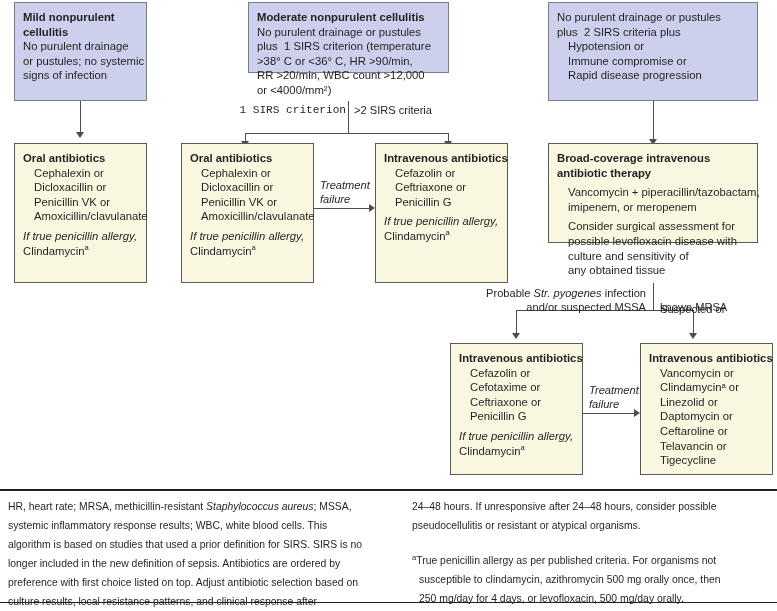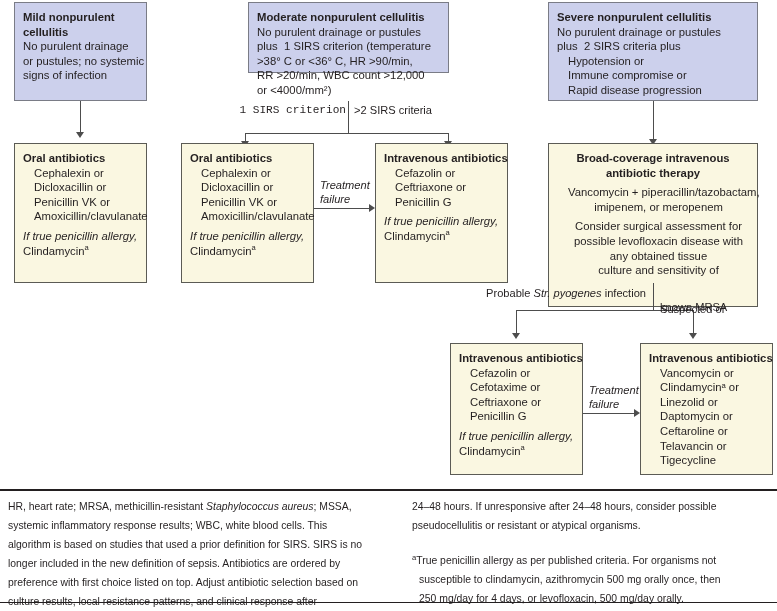--- a/index.html
+++ b/index.html
@@ -69,21 +69,20 @@
   <div class="box blue" style="left:248px;top:2px;width:201px;height:71px;">
     <span class="hd ln">Moderate nonpurulent cellulitis</span>
     <span class="ln">No purulent drainage or pustules</span>
     <span class="ln">plus  1 SIRS criterion (temperature</span>
     <span class="ln">&gt;38° C or &lt;36° C, HR &gt;90/min,</span>
     <span class="ln">RR &gt;20/min, WBC count &gt;12,000</span>
     <span class="ln">or &lt;4000/mm²)</span>
   </div>
 
   <div class="box blue" style="left:548px;top:2px;width:210px;height:99px;">
-    <span class="hd ln">Severe nonpurulent cellulitis</span>
     <span class="ln">No purulent drainage or pustules</span>
     <span class="ln">plus  2 SIRS criteria plus</span>
     <span class="ind">Hypotension or</span>
     <span class="ind">Immune compromise or</span>
     <span class="ind">Rapid disease progression</span>
   </div>
 
   <div class="vline" style="left:80px;top:101px;height:33px;"></div>
   <div class="arrow-d" style="left:76px;top:132px;"></div>
 
@@ -125,46 +124,47 @@
   <div class="box cream" style="left:375px;top:143px;width:133px;height:140px;">
     <span class="hd ln">Intravenous antibiotics</span>
     <span class="ind">Cefazolin or</span>
     <span class="ind">Ceftriaxone or</span>
     <span class="ind">Penicillin G</span>
     <span class="gap"></span>
     <span class="it">If true penicillin allergy,</span>
     <span class="ln"><span>Clindamycin</span><sup>a</sup></span>
   </div>
 
-  <div class="box cream" style="left:548px;top:143px;width:210px;height:164px;text-align:center;">
+  <div class="box cream" style="left:548px;top:143px;width:210px;height:100px;">
     <span class="hd ln">Broad-coverage intravenous
 antibiotic therapy</span>
     <span class="gap"></span>
     <span class="ind">Vancomycin + piperacillin/tazobactam,</span>
     <span class="ind">imipenem, or meropenem</span>
     <span class="gap"></span>
     <span class="ind">Consider surgical assessment for</span>
     <span class="ind">possible levofloxacin disease with</span>
+    <span class="ind">culture and sensitivity of</span>
     <span class="ind">any obtained tissue</span>
-    <span class="ind">culture and sensitivity of</span>
   </div>
 
   <div class="hline" style="left:314px;top:208px;width:55px;"></div>
   <div class="arrow-r" style="left:369px;top:204px;"></div>
   <div class="elabel itl" style="left:320px;top:178px;width:60px;">Treatment</div>
   <div class="elabel itl" style="left:320px;top:192px;width:60px;">failure</div>
 
   <div class="vline" style="left:653px;top:283px;height:28px;"></div>
   <div class="hline" style="left:516px;top:310px;width:178px;"></div>
   <div class="vline" style="left:516px;top:310px;height:25px;"></div>
   <div class="arrow-d" style="left:512px;top:333px;"></div>
   <div class="vline" style="left:693px;top:310px;height:25px;"></div>
   <div class="arrow-d" style="left:689px;top:333px;"></div>
 
   <div class="elabel r" style="left:466px;top:286px;width:180px;"><span>Probable </span><i>Str. pyogenes</i><span> infection</span></div>
+  <div class="elabel r" style="left:466px;top:300px;width:180px;">and/or suspected MSSA</div>
   <div class="elabel" style="left:660px;top:302px;width:110px;">Suspected or</div>
   <div class="elabel" style="left:660px;top:300px;width:110px;">known MRSA</div>
 
   <div class="box cream" style="left:450px;top:343px;width:133px;height:132px;">
     <span class="hd ln">Intravenous antibiotics</span>
     <span class="ind">Cefazolin or</span>
     <span class="ind">Cefotaxime or</span>
     <span class="ind">Ceftriaxone or</span>
     <span class="ind">Penicillin G</span>
     <span class="gap"></span>

